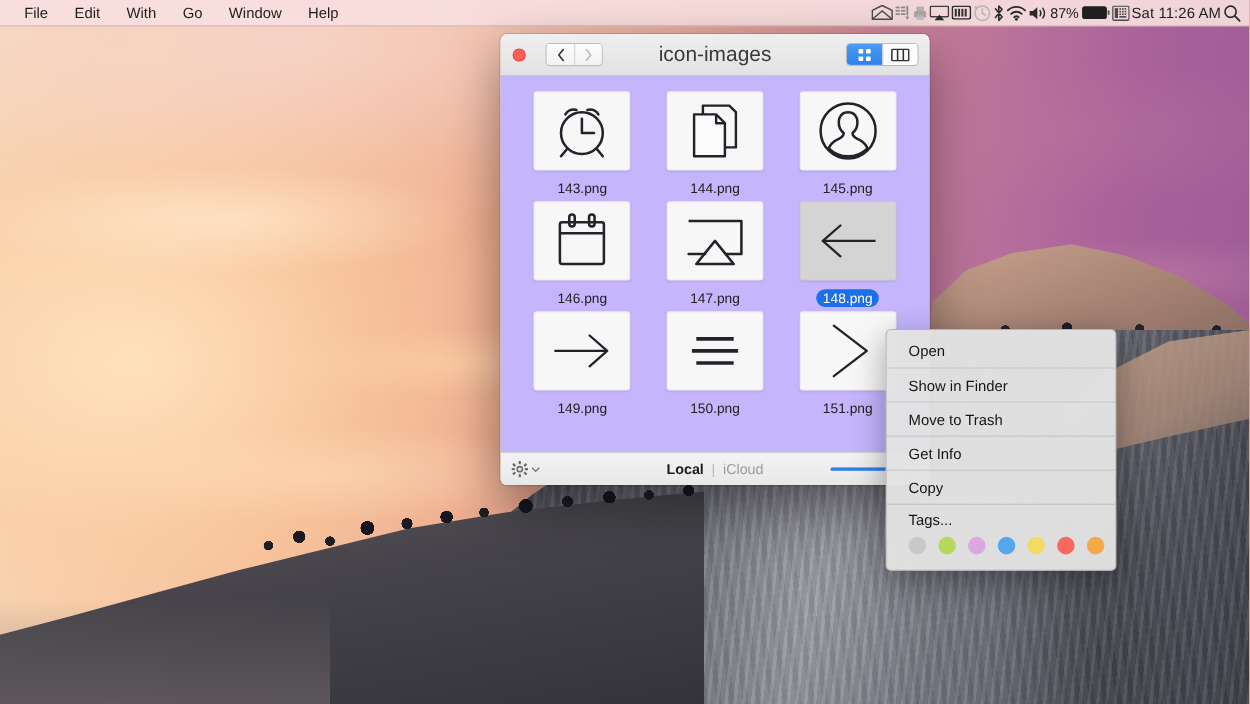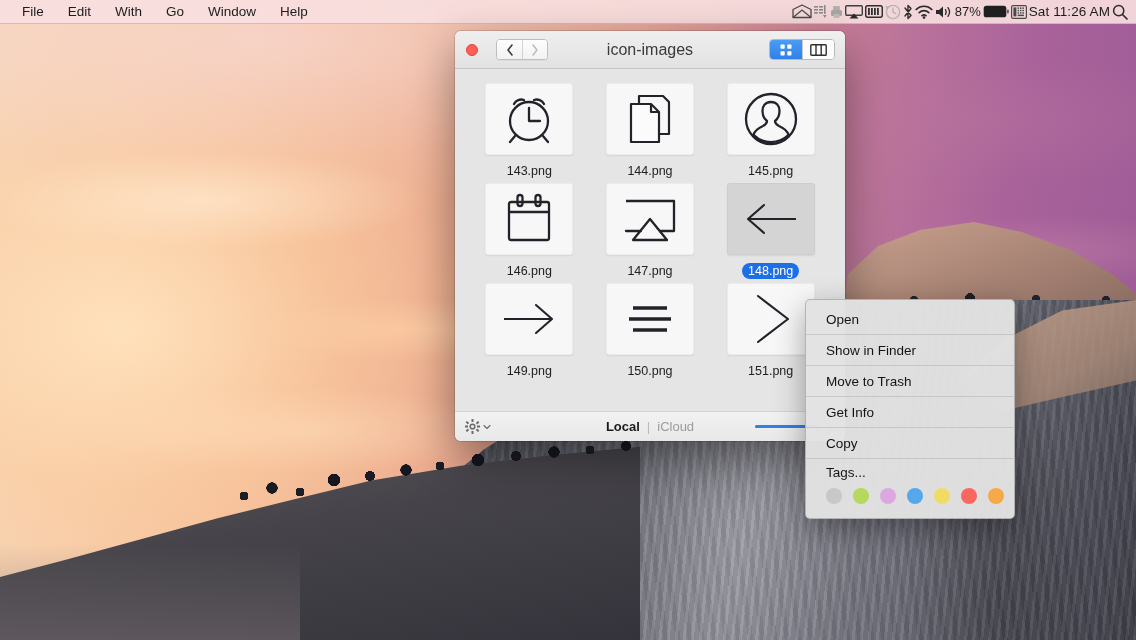--- a/index.html
+++ b/index.html
@@ -163,37 +163,37 @@
   }
   .navbtn {
     width: 25px; height: 100%;
     display: flex; align-items: center; justify-content: center;
     background: linear-gradient(to bottom,#fdfdfd,#f2f2f2);
     cursor: pointer;
   }
   .navbtn + .navbtn { border-left: 1px solid #d2d2d2; }
   .win-title {
     position: absolute; left: 0; right: 0; text-align: center;
-    font-size: 16px; color: #3a3a3a; pointer-events: none;
+    font-size: 19px; color: #3a3a3a; pointer-events: none;
   }
   .viewtoggle {
     position: absolute; right: 10px;
     display: flex; border: 1px solid #b9b9b9; border-radius: 4px; overflow: hidden;
     height: 21px; background: #fff;
   }
   .viewbtn {
     width: 32px; height: 100%;
     display: flex; align-items: center; justify-content: center;
     cursor: pointer; background: #fcfcfc;
   }
   .viewbtn.active { background: linear-gradient(to bottom,#4a9cf6,#2f81e8); }
   .viewbtn + .viewbtn { border-left: 1px solid #c6c6c6; }
 
   #filegrid {
-    flex: 1 1 auto; background: #e5e5e5;
+    flex: 1 1 auto; background: #c4b5fd;
     padding: 10px 14px 0 14px;
     display: grid;
     grid-template-columns: repeat(3, 1fr);
     grid-auto-rows: 100px;
     row-gap: 0px; column-gap: 0px;
     overflow: hidden;
     align-content: start;
   }
   .file-cell {
     display: flex; flex-direction: column; align-items: center;

